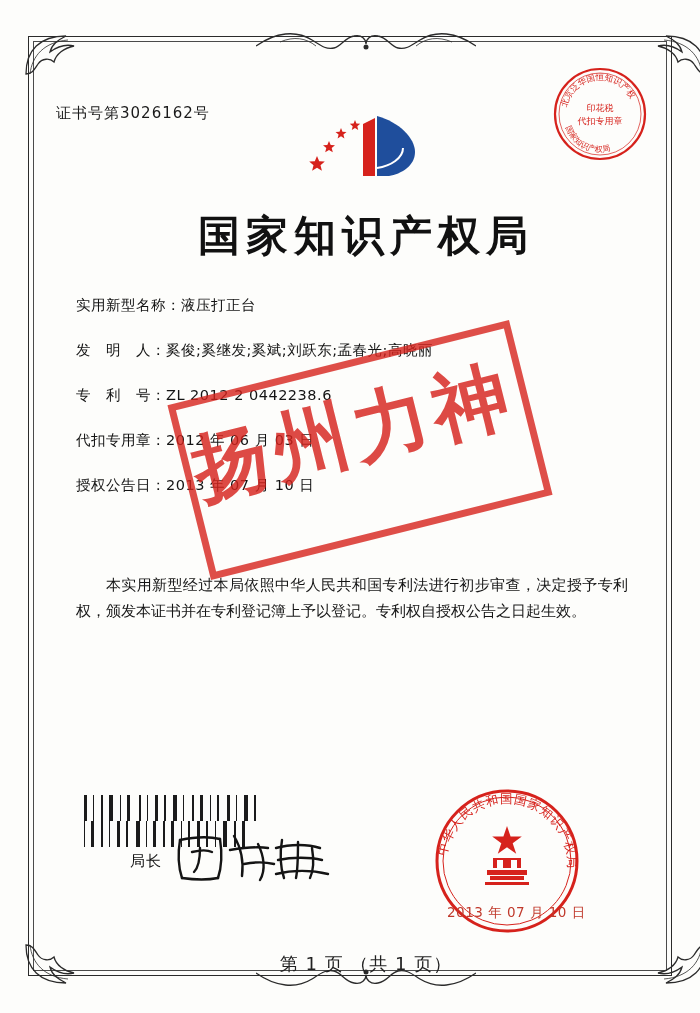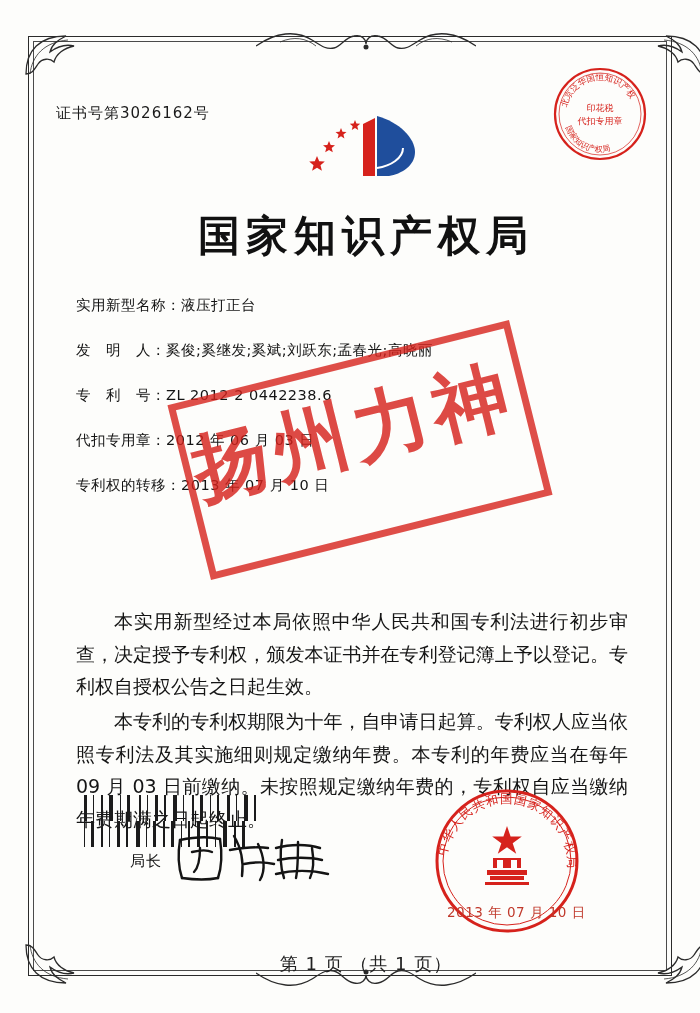--- a/index.html
+++ b/index.html
@@ -116,23 +116,23 @@
   .field-label {
     display: inline-block;
   }
   .field-value {
     display: inline-block;
   }
 
   .paragraphs {
     position: absolute;
     left: 76px;
-    top: 605px;
+    top: 573px;
     width: 552px;
-    font-size: 19px;
+    font-size: 15px;
     line-height: 1.72;
     color: #151515;
     text-align: justify;
   }
   .paragraphs p {
     margin: 0 0 2px 0;
     text-indent: 2em;
   }
 
   
@@ -331,27 +331,26 @@
     <div class="field-row">
       <span class="field-label">发　明　人：</span><span class="field-value">奚俊;奚继发;奚斌;刘跃东;孟春光;高晓丽</span>
     </div>
     <div class="field-row">
       <span class="field-label">专　利　号：</span><span class="field-value">ZL 2012 2 0442238.6</span>
     </div>
     <div class="field-row">
       <span class="field-label">代扣专用章：</span><span class="field-value">2012 年 06 月 03 日</span>
     </div>
     <div class="field-row">
-      <span class="field-label">专利权的转移：</span><span class="field-value">2013 年 07 月 10 日</span>
+      <span class="field-label">授权公告日：</span><span class="field-value">2013 年 07 月 10 日</span>
     </div>
   </div>
 
   <div class="paragraphs">
     <p>本实用新型经过本局依照中华人民共和国专利法进行初步审查，决定授予专利权，颁发本证书并在专利登记簿上予以登记。专利权自授权公告之日起生效。</p>
-    <p>本专利的专利权期限为十年，自申请日起算。专利权人应当依照专利法及其实施细则规定缴纳年费。本专利的年费应当在每年 09 月 03 日前缴纳。未按照规定缴纳年费的，专利权自应当缴纳年费期满之日起终止。</p>
   </div>
 
   <div class="barcode">
     <span style="width:3px"></span><span style="width:1px;background:transparent"></span>
     <span style="width:1px"></span><span style="width:2px;background:transparent"></span>
     <span style="width:2px"></span><span style="width:1px;background:transparent"></span>
     <span style="width:4px"></span><span style="width:2px;background:transparent"></span>
     <span style="width:1px"></span><span style="width:1px;background:transparent"></span>
     <span style="width:3px"></span><span style="width:3px;background:transparent"></span>
     <span style="width:2px"></span><span style="width:1px;background:transparent"></span>

